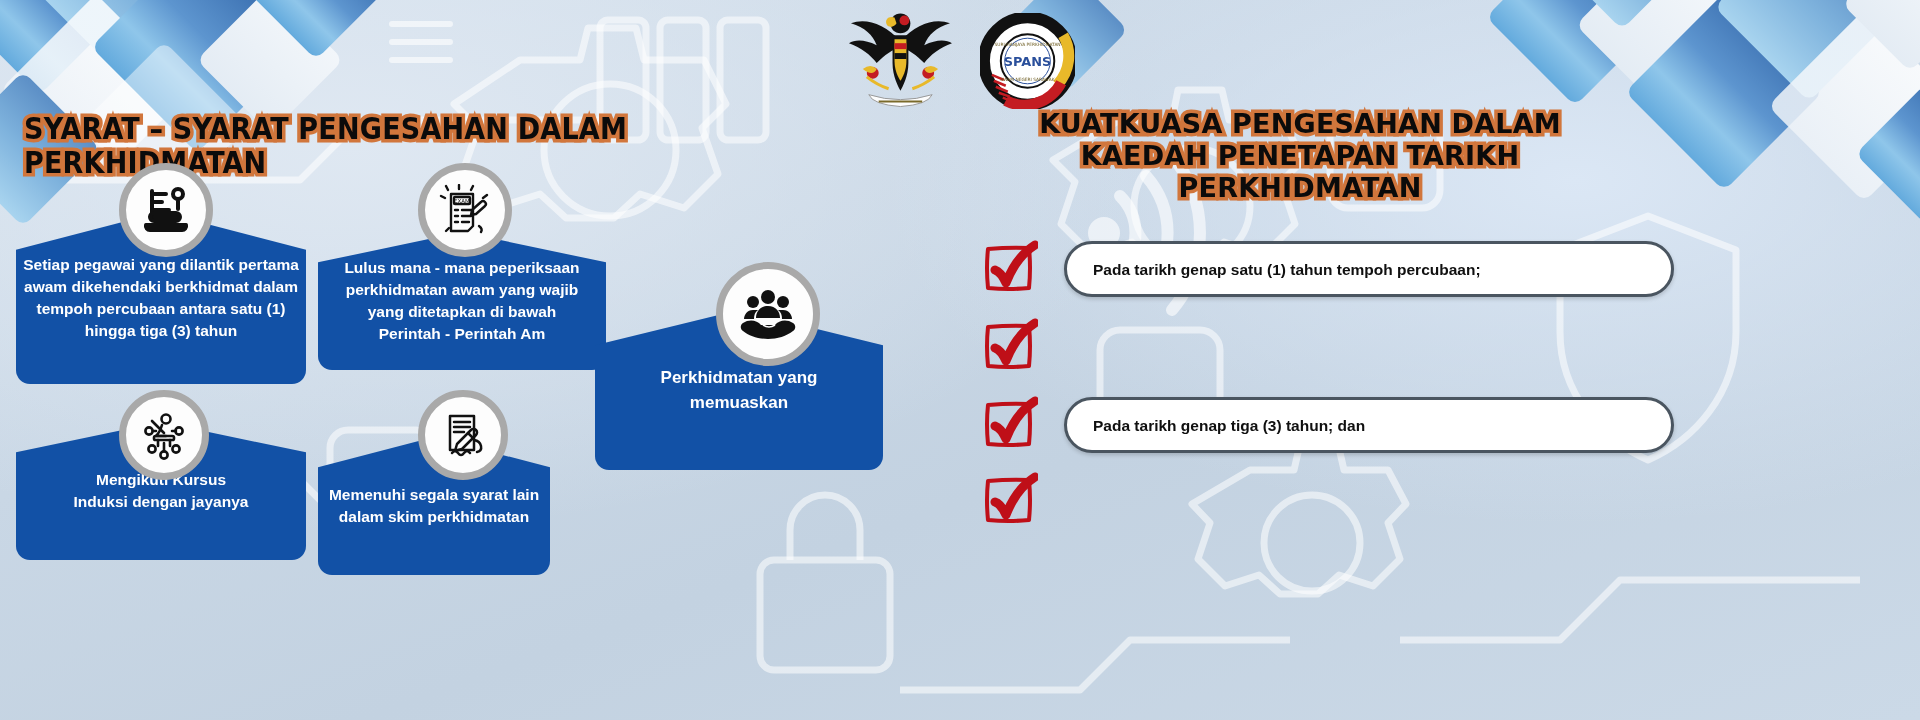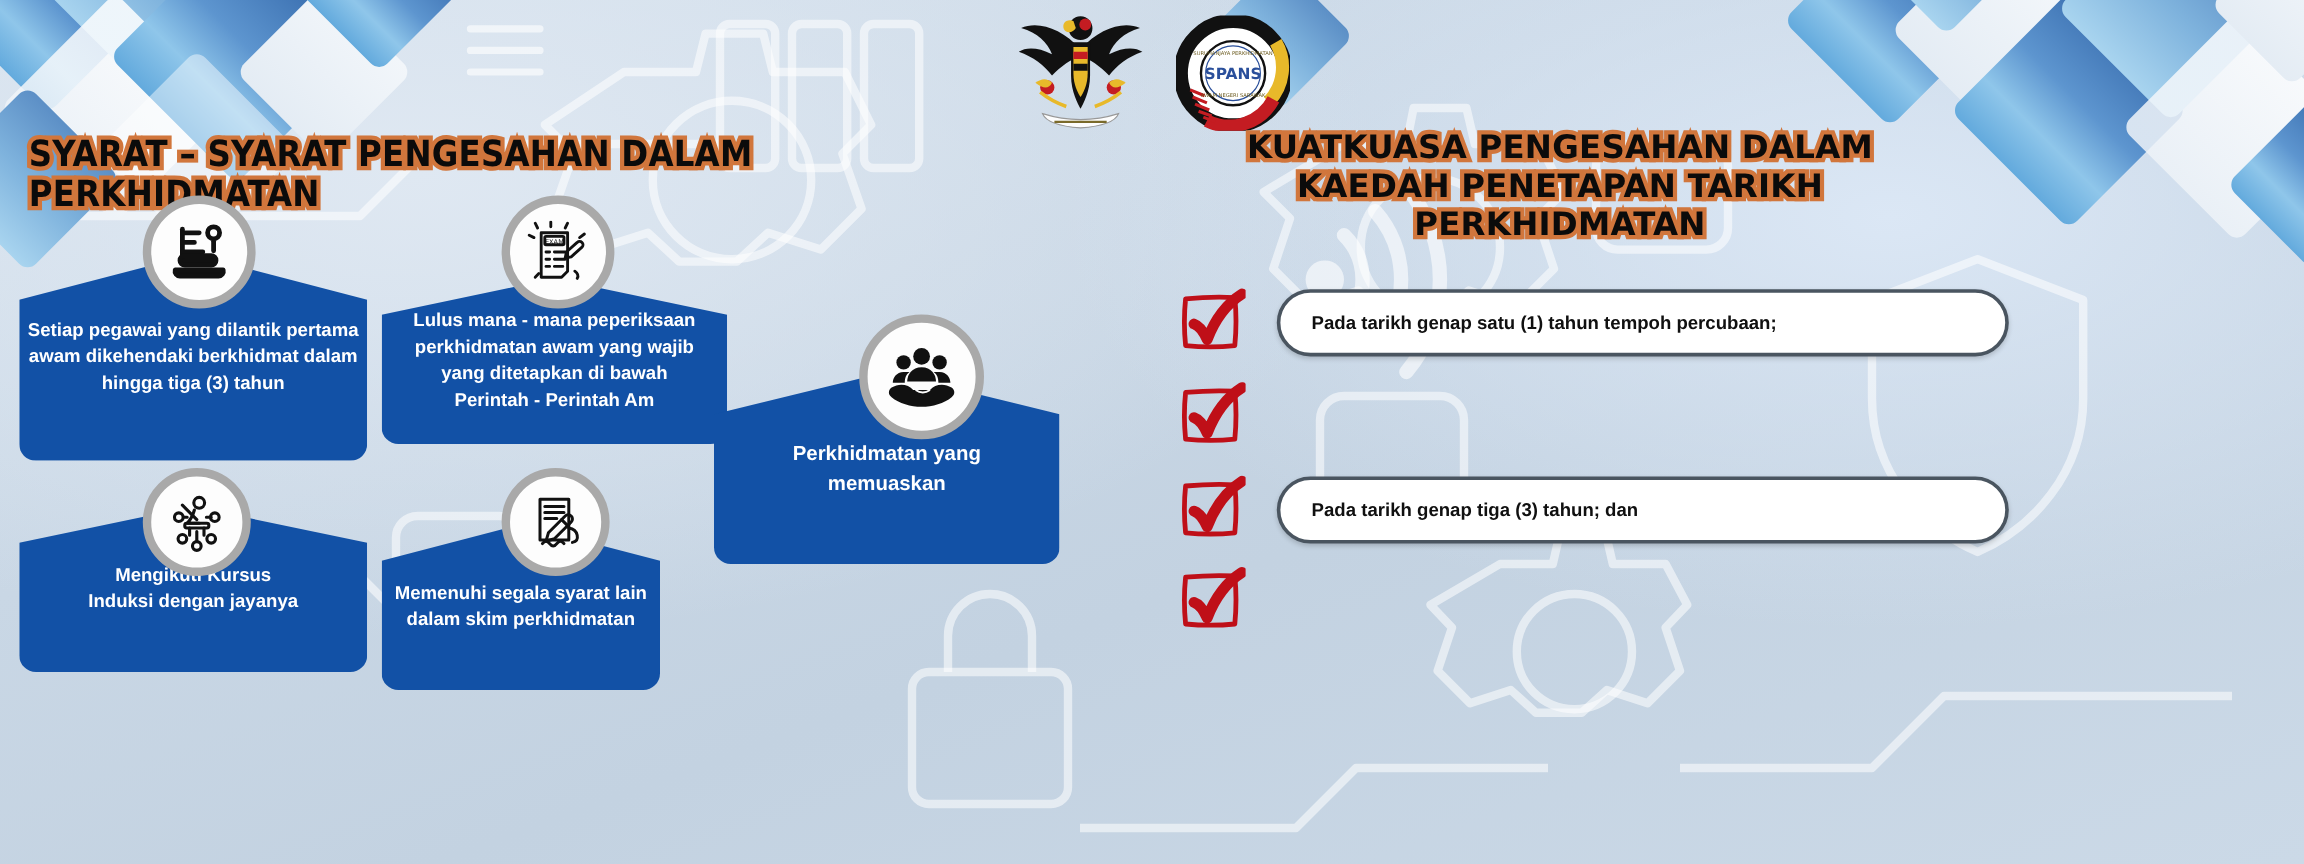--- a/index.html
+++ b/index.html
@@ -239,20 +239,21 @@
       <path d="M37 16 v8"></path>
       <rect x="9" y="28" width="30" height="8" rx="4" fill="#111" stroke="#111"></rect>
       <path d="M5 40 h40 a4 4 0 0 1 -4 5 H9 a4 4 0 0 1 -4 -5Z" fill="#111" stroke="#111"></path>
     </g>
   </svg>
 </div>
 <div class="card notch" style="left:16px; top:212px; width:290px; height:172px;">
   <div class="txt">
     <span>Setiap pegawai yang dilantik pertama</span>
     <span>awam dikehendaki berkhidmat dalam</span>
+    <span>tempoh percubaan antara satu (1)</span>
     <span>hingga tiga (3) tahun</span>
   </div>
 </div>
 
 <div class="circ" style="left:418px; top:163px; width:94px; height:94px;">
   <svg width="52" height="52" viewBox="0 0 52 52">
     <g fill="none" stroke="#111" stroke-width="2.4" stroke-linecap="round" stroke-linejoin="round">
       <path d="M12 10 h22 v32 l-5 5 H12Z"></path>
       <rect x="15" y="13" width="16" height="7" rx="1"></rect>
       <text x="23" y="19" text-anchor="middle" font-family="DejaVu Sans, sans-serif" font-size="5.5" fill="#111" stroke="none">EXAM</text>

